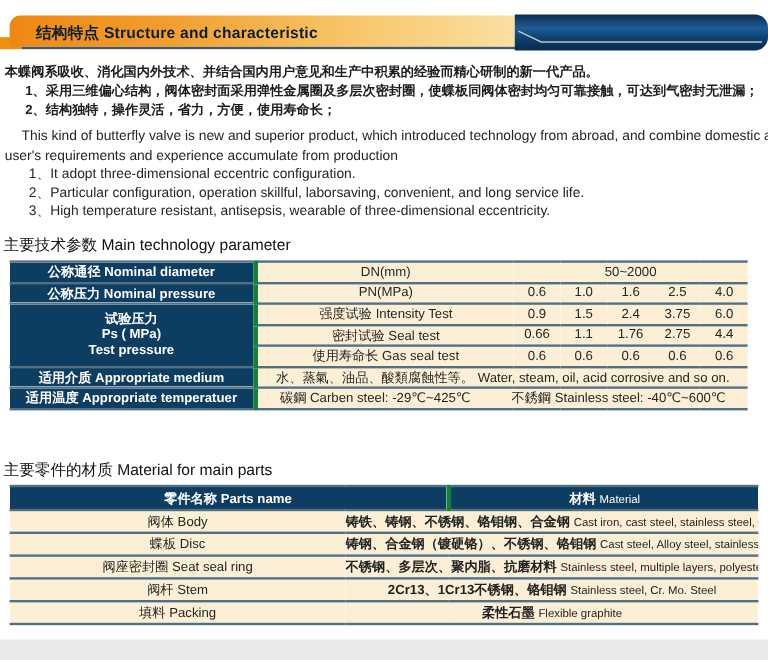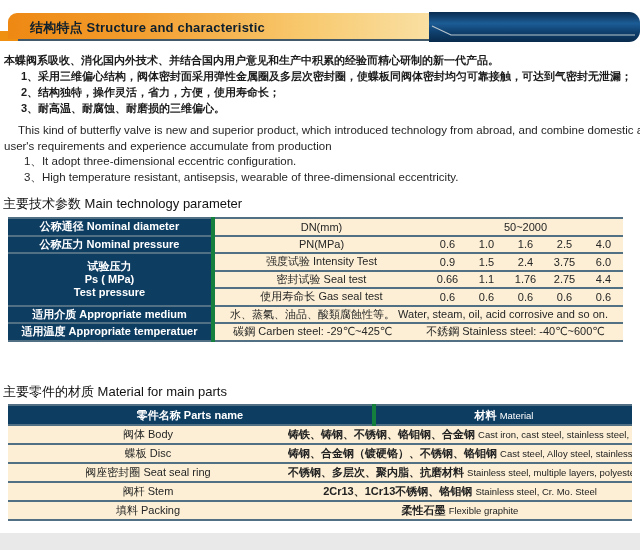--- a/index.html
+++ b/index.html
@@ -68,24 +68,24 @@
         <polyline points="3,14 22,23 206,23" fill="none" stroke="#b9c5cd" stroke-width="1.2"></polyline>
       </svg>
     </div>
     <div class="hdr-title">结构特点 Structure and characteristic</div>
   </div>
 
   <div class="intro">
     <div class="cn lead">本蝶阀系吸收、消化国内外技术、并结合国内用户意见和生产中积累的经验而精心研制的新一代产品。</div>
     <div class="cn item">1、采用三维偏心结构，阀体密封面采用弹性金属圈及多层次密封圈，使蝶板同阀体密封均匀可靠接触，可达到气密封无泄漏；</div>
     <div class="cn item">2、结构独特，操作灵活，省力，方便，使用寿命长；</div>
-    <div class="cn item">3、耐高温、耐腐蚀、耐磨损的三维偏心。</div>
     <div class="en lead1">This kind of butterfly valve is new and superior product, which introduced technology from abroad, and combine domestic and abroad</div>
     <div class="en lead2">user's requirements and experience accumulate from production</div>
     <div class="en item">1、It adopt three-dimensional eccentric configuration.</div>
+    <div class="en item">2、Particular configuration, operation skillful, laborsaving, convenient, and long service life.</div>
     <div class="en item">3、High temperature resistant, antisepsis, wearable of three-dimensional eccentricity.</div>
   </div>
 
   <div class="h2" style="top:195px">主要技术参数 Main technology parameter</div>
 
   <table class="tech">
     <colgroup>
       <col style="width:205px">
         <col style="width:215px">
       <col style="width:39px">

